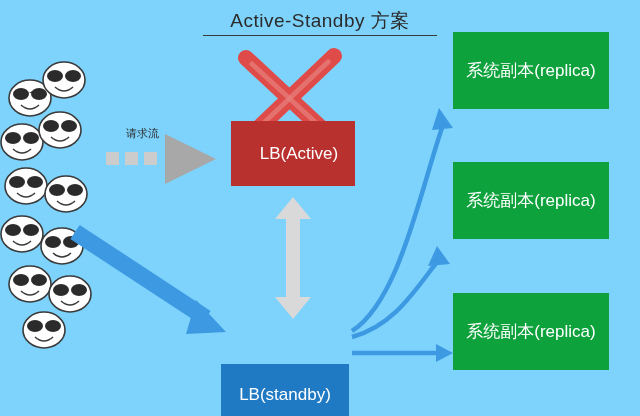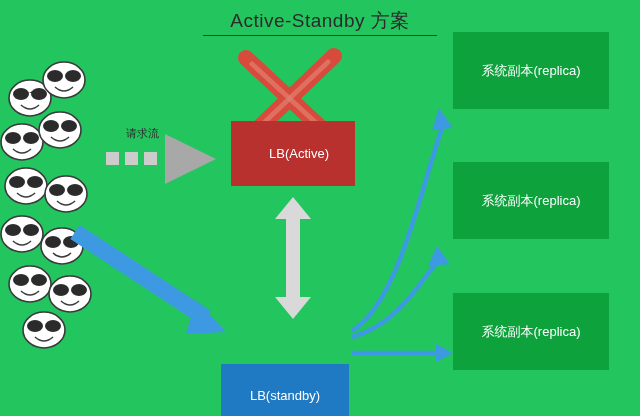--- a/index.html
+++ b/index.html
@@ -4,21 +4,21 @@
 <style>
   html, body {
     margin: 0;
     padding: 0;
     background: #ffffff;
   }
   #canvas {
     position: relative;
     width: 640px;
     height: 416px;
-    background: #22c55e;
+    background: #7dd3fc;
     overflow: hidden;
     font-family: "Liberation Sans", sans-serif;
   }
   .title {
     position: absolute;
     left: 190px;
     top: 8px;
     width: 260px;
     text-align: center;
     font-size: 19px;
@@ -33,21 +33,21 @@
     height: 1px;
     background: #3a3a3a;
   }
   .box {
     position: absolute;
     box-sizing: border-box;
     display: flex;
     align-items: center;
     justify-content: center;
     color: #ffffff;
-    font-size: 13px;
+    font-size: 17px;
     text-align: left;
   }
   .box-active {
     left: 231px;
     top: 121px;
     width: 124px;
     height: 65px;
     background: #b8312f;
     padding-left: 12px;
   }

